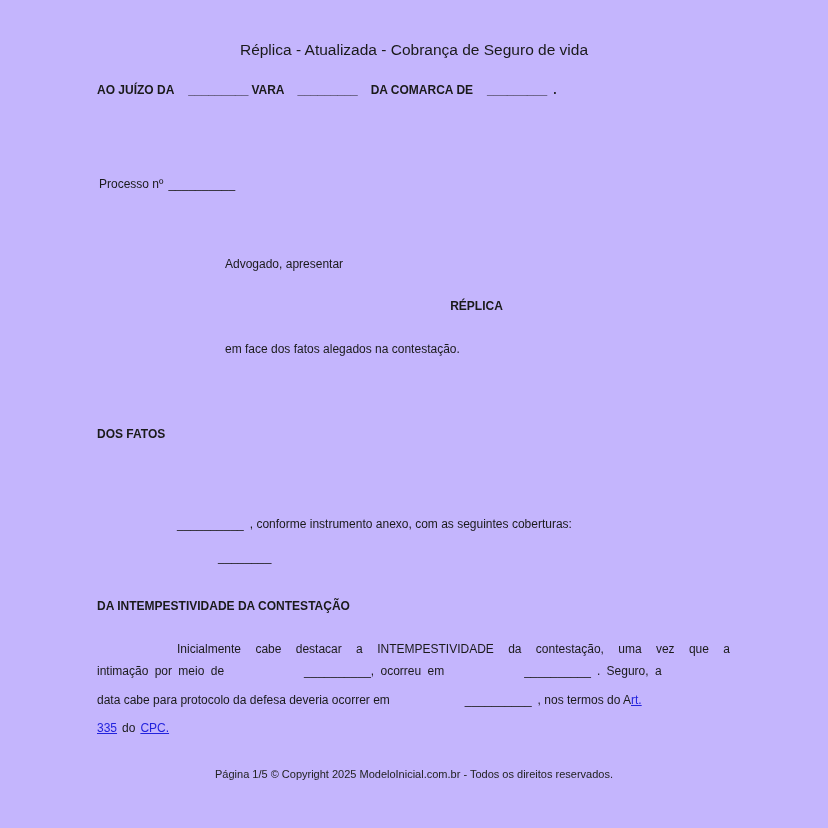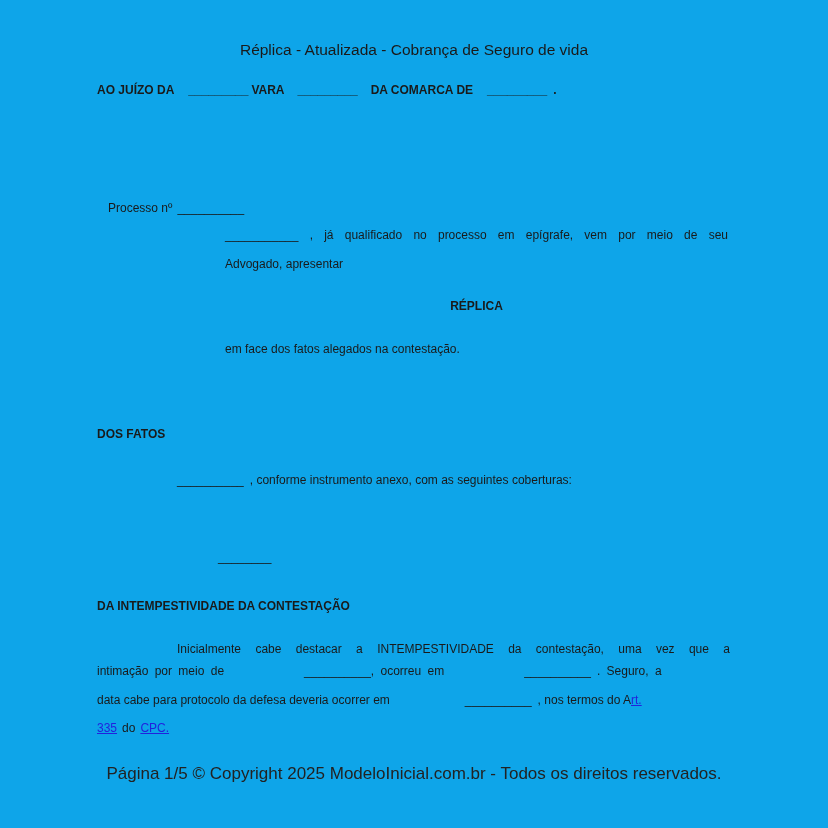--- a/index.html
+++ b/index.html
@@ -1,73 +1,70 @@
 <!DOCTYPE html>
 <html lang="pt-BR"><head>
 <meta charset="utf-8">
 <style>
   html,body{margin:0;padding:0;}
   body{background:#ffffff;}
   .page{
     position:relative;
     width:828px;height:828px;
-    background:#0ea5e9;
+    background:#c4b5fd;
     overflow:hidden;
     font-family:"Liberation Sans","DejaVu Sans",sans-serif;
     color:#1a1a1a;
   }
   .line{position:absolute;font-size:0;white-space:nowrap;height:20px;}
   .line span,.line a{font-size:12px;line-height:18px;color:#1a1a1a;}
   .b span{font-weight:bold;}
   .just{text-align:justify;text-align-last:justify;white-space:normal;}
   .ctr{text-align:center;}
   .sp{display:inline-block;height:1px;}
   .lnk{color:#2222dd !important;text-decoration:underline;cursor:pointer;}
   .title-line span{font-size:15.5px;}
-  .footer-line span{font-size:17px;color:#222;}
+  .footer-line span{font-size:11px;color:#222;}
   .ws4{word-spacing:4px;} .ws5{word-spacing:5px;} .ws3{word-spacing:3px;}
 </style>
 </head>
 <body>
 
 <div class="page">
 
   <div class="line ctr title-line" style="top:41px;left:0;width:828px;">
     <span>Réplica - Atualizada - Cobrança de Seguro de vida</span>
   </div>
 
   <div class="line b" style="top:81px;left:97px;">
     <span>AO JUÍZO DA</span><span class="sp" style="width:14px"></span><span class="blank">_________</span><span class="sp" style="width:3px"></span><span>VARA</span><span class="sp" style="width:13px"></span><span class="blank">_________</span><span class="sp" style="width:13px"></span><span>DA COMARCA DE</span><span class="sp" style="width:14px"></span><span class="blank">_________</span><span class="sp" style="width:6px"></span><span>.</span>
   </div>
 
-  <div class="line" style="top:175px;left:108px;margin-top:24px;">
+  <div class="line" style="top:175px;left:99px;">
     <span>Processo nº</span><span class="sp" style="width:5px"></span><span class="blank">__________</span>
   </div>
 
-  <div class="line just" style="top:226px;left:225px;width:503px;">
-    <span>___________ , já qualificado no processo em epígrafe, vem por meio de seu</span>
-  </div>
   <div class="line" style="top:255px;left:225px;">
     <span>Advogado, apresentar</span>
   </div>
 
   <div class="line" style="top:340px;left:225px;">
     <span>em face dos fatos alegados na contestação.</span>
   </div>
 
   <div class="line b ctr" style="top:297px;left:225px;width:503px;">
     <span>RÉPLICA</span>
   </div>
 
   <div class="line b" style="top:425px;left:97px;">
     <span>DOS FATOS</span>
   </div>
 
 
-  <div class="line" style="top:471px;left:177px;">
+  <div class="line" style="top:515px;left:177px;">
     <span class="blank">__________</span><span class="sp" style="width:6px"></span><span>, conforme instrumento anexo, com as seguintes coberturas:</span>
   </div>
 
   <div class="line" style="top:548px;left:218px;text-align:right;">
     <span class="blank">________</span>
   </div>
 
   <div class="line b" style="top:597px;left:97px;">
     <span>DA INTEMPESTIVIDADE DA CONTESTAÇÃO</span>
   </div>

